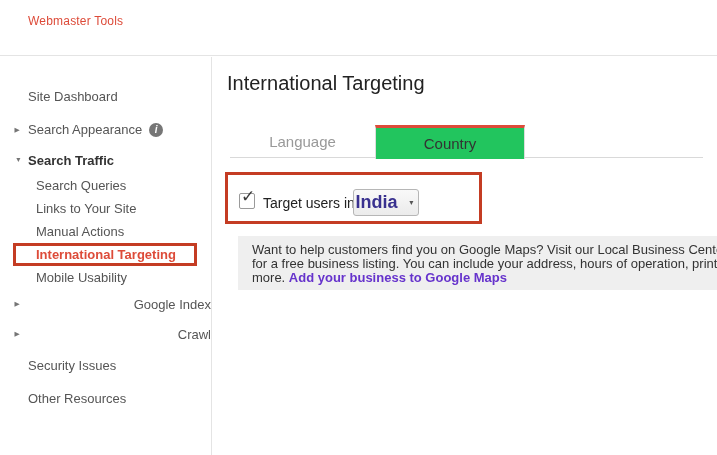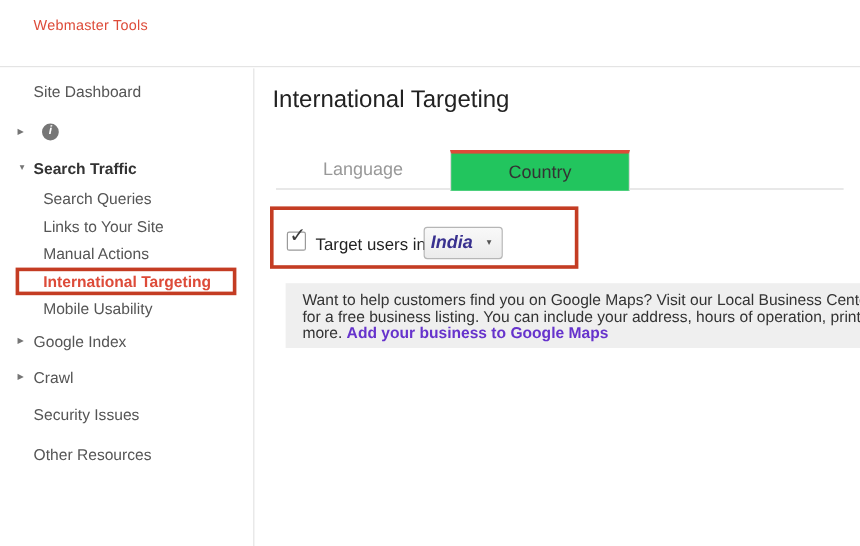--- a/index.html
+++ b/index.html
@@ -12,27 +12,27 @@
   }
 
   
   .header { position:absolute; left:0; top:0; width:717px; height:56px;
             border-bottom:1px solid #e4e4e4; background:#fff; }
   .header-title { position:absolute; left:28px; top:14px; font-size:12px;
                   color:#dd4b39; letter-spacing:0.2px; }
 
   
   .sidebar { position:absolute; left:0; top:57px; width:212px; height:398px;
-             border-right:1px solid #e4e4e4; padding-top:3px; background:#fff; }
+             border-right:1px solid #e4e4e4; padding-top:23px; background:#fff; }
   .nav-item { display:flex; align-items:center; position:relative;
               font-size:13px; color:#555; cursor:pointer; }
   .nav-top  { height:33px; padding-left:28px; }
   .nav-sub  { height:23px; padding-left:36px; }
   .h28 { height:28px; }
-  .h30 { height:30px; }
+  .h30 { height:30px;justify-content:flex-end; }
   .nav-bold { font-weight:bold; color:#333; }
   .nav-selected { font-weight:bold; color:#dd4b39; }
   .nav-arrow { position:absolute; left:13px; top:50%; transform:translateY(-50%) scale(0.62);
                font-size:11px; color:#757575; line-height:1; }
   .info-icon { display:inline-flex; align-items:center; justify-content:center;
                width:14px; height:14px; margin-left:7px; border-radius:50%;
                background:#767676; color:#fff; font-size:10px; font-weight:bold;
                font-style:italic; line-height:1; }
   .annot-sidebar { position:absolute; left:13px; top:0; width:184px; height:100%;
                    border:3px solid #c43c23; pointer-events:none; }
@@ -55,21 +55,21 @@
   .checkbox { position:absolute; left:239px; top:193px; width:16px; height:16px;
               border:1px solid #9a9a9a; border-radius:2px; background:#fff; cursor:pointer; }
   .checkbox .check { position:absolute; left:1px; top:-6px; font-size:17px;
                      color:#3c3c3c; line-height:1; }
   .target-label { position:absolute; left:263px; top:195px; font-size:14px; color:#222; }
 
   .dropdown { position:absolute; left:353px; top:189px; width:66px; height:27px;
               background:linear-gradient(#f9f9f9,#ebebeb);
               border:1px solid #b6b6b6; border-radius:3px;
               display:flex; align-items:center; justify-content:center; cursor:pointer; }
-  .dropdown-value { font-size:15px; font-weight:bold; color:#39318f;font-style:italic; }
+  .dropdown-value { font-size:18px; font-weight:bold; color:#39318f; }
   .dropdown-arrow { font-size:11px; color:#555; margin-left:8px;
                     transform:scale(0.62); line-height:1; }
 
   .info-box { position:absolute; left:238px; top:236px; width:500px; height:54px;
               background:#efefef; padding:7px 0 0 14px; overflow:hidden; }
   .info-line { font-size:13px; line-height:14px; color:#333; white-space:nowrap; }
   .info-link { color:#6633cc; text-decoration:none; cursor:pointer;font-weight:bold; }
 </style>
 </head>
 <body>
@@ -77,20 +77,21 @@
 <div class="header">
   <div class="header-title">Webmaster Tools</div>
 </div>
 
 <div class="sidebar">
   <div class="nav-item nav-top">
     <span>Site Dashboard</span>
   </div>
   <div class="nav-item nav-top">
     <span class="nav-arrow">▶</span>
+    <span>Search Appearance</span>
     <span class="info-icon">i</span>
   </div>
   <div class="nav-item nav-top nav-bold h28">
     <span class="nav-arrow">▼</span>
     <span>Search Traffic</span>
   </div>
   <div class="nav-item nav-sub">
     <span>Search Queries</span>
   </div>
   <div class="nav-item nav-sub">

